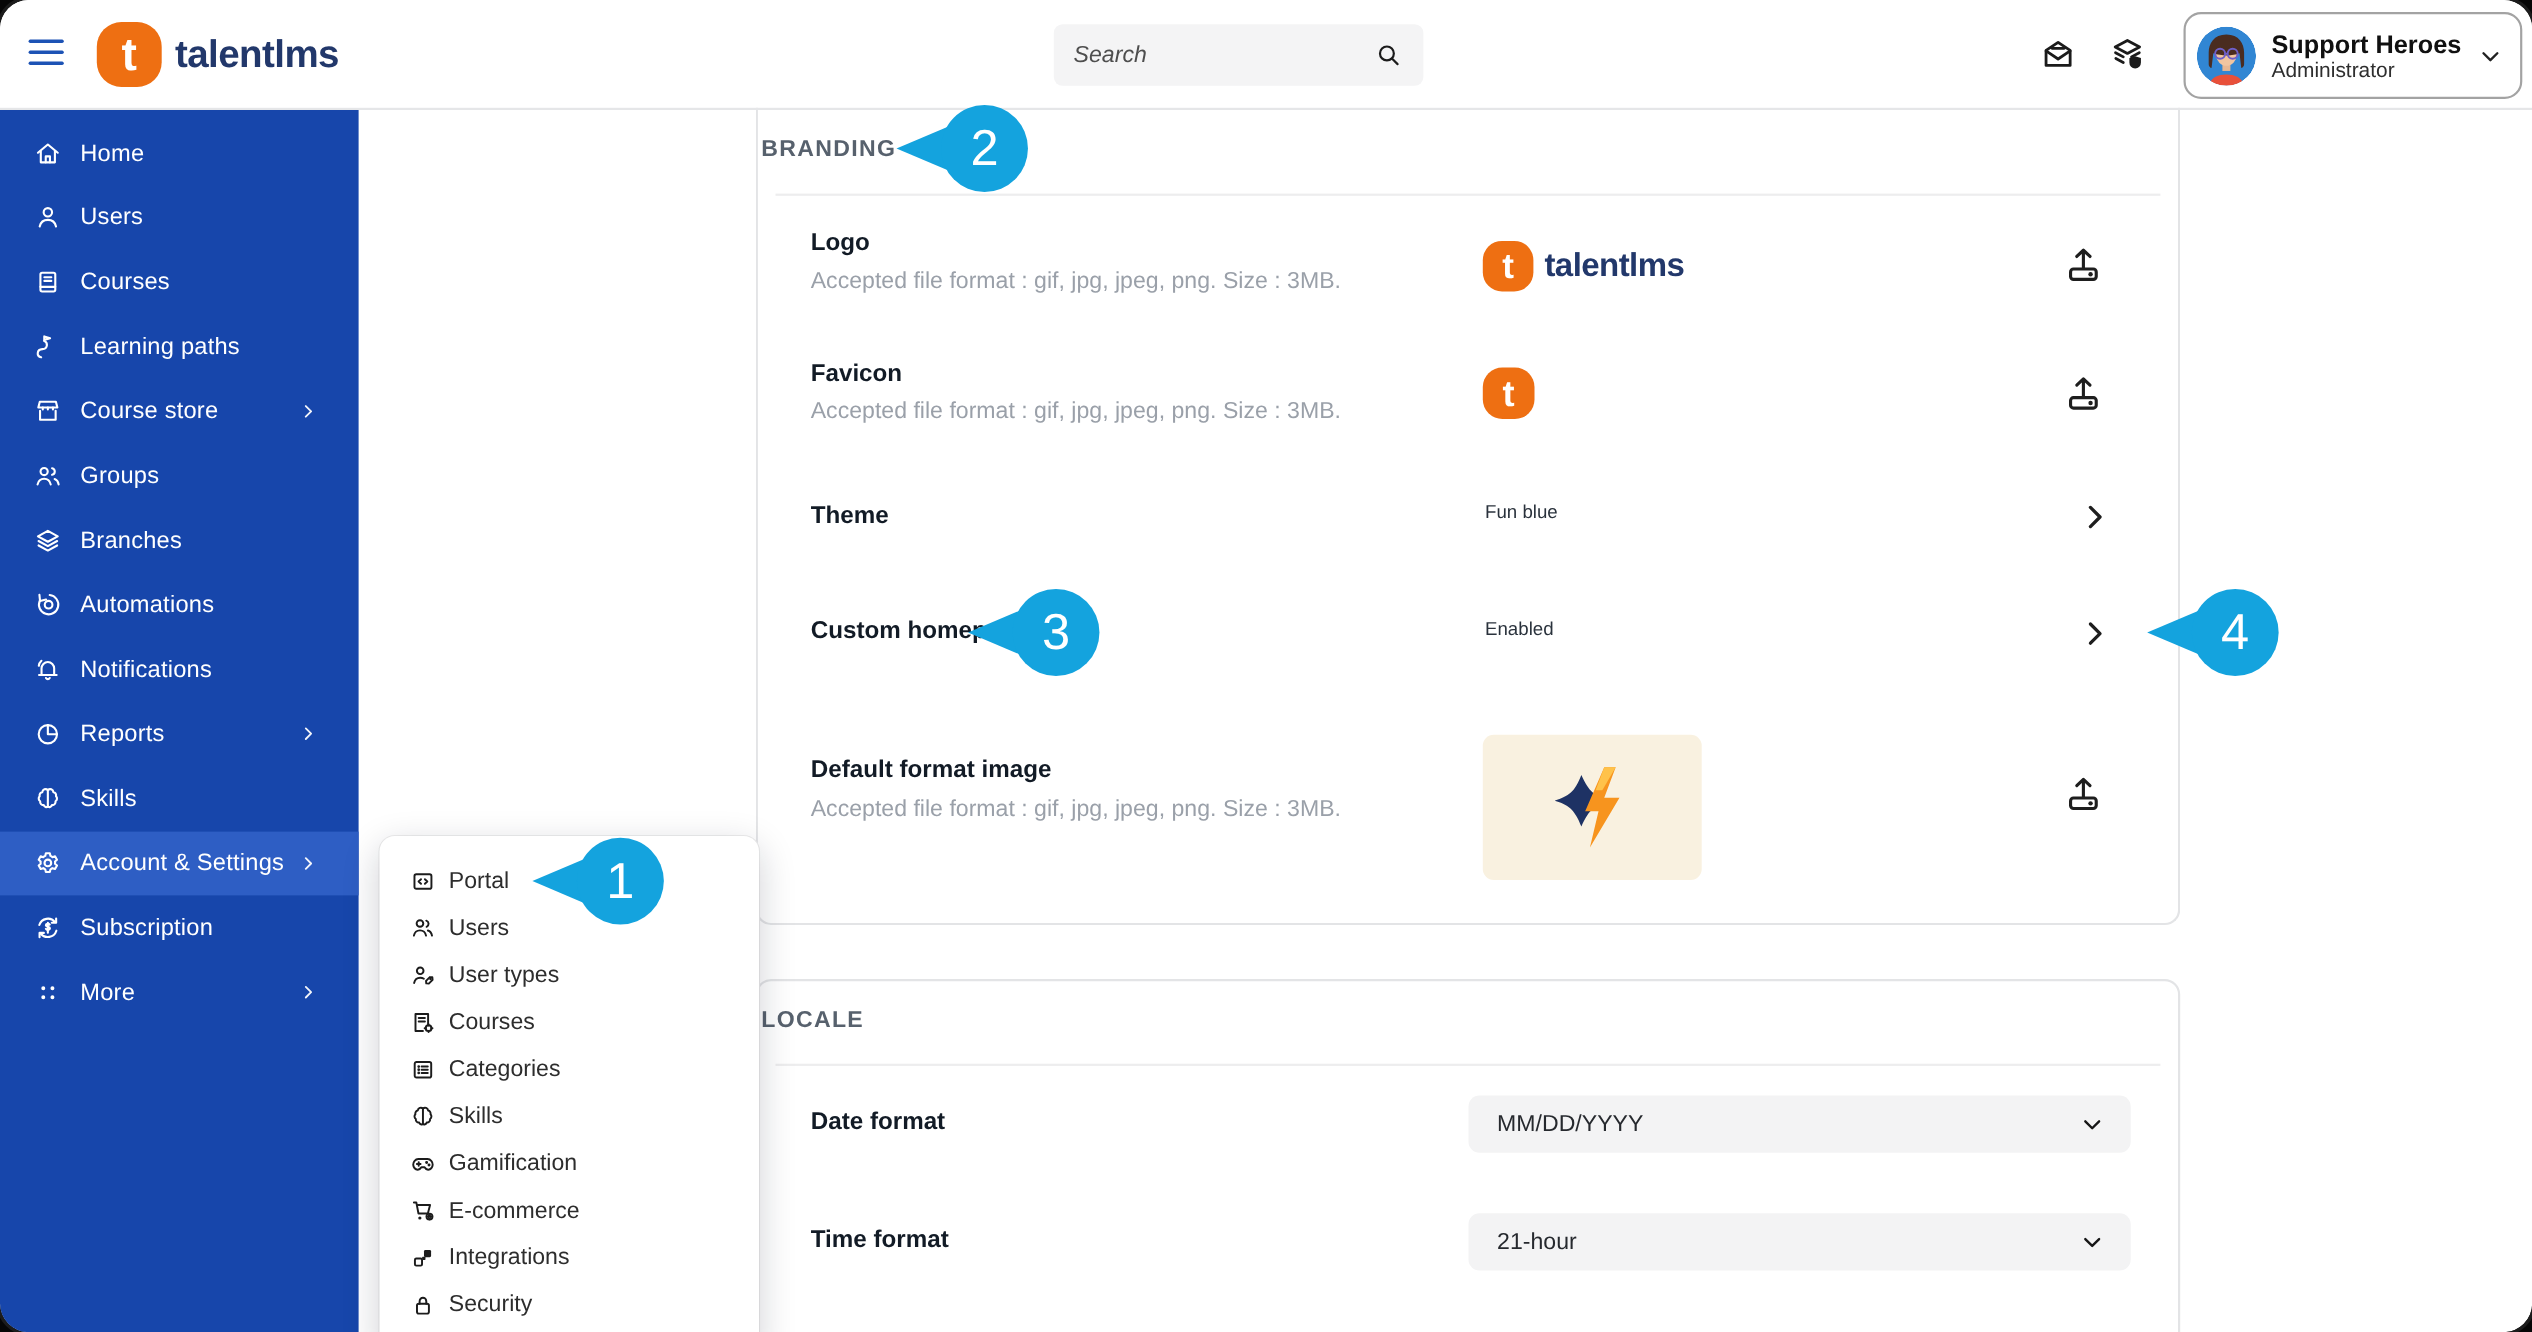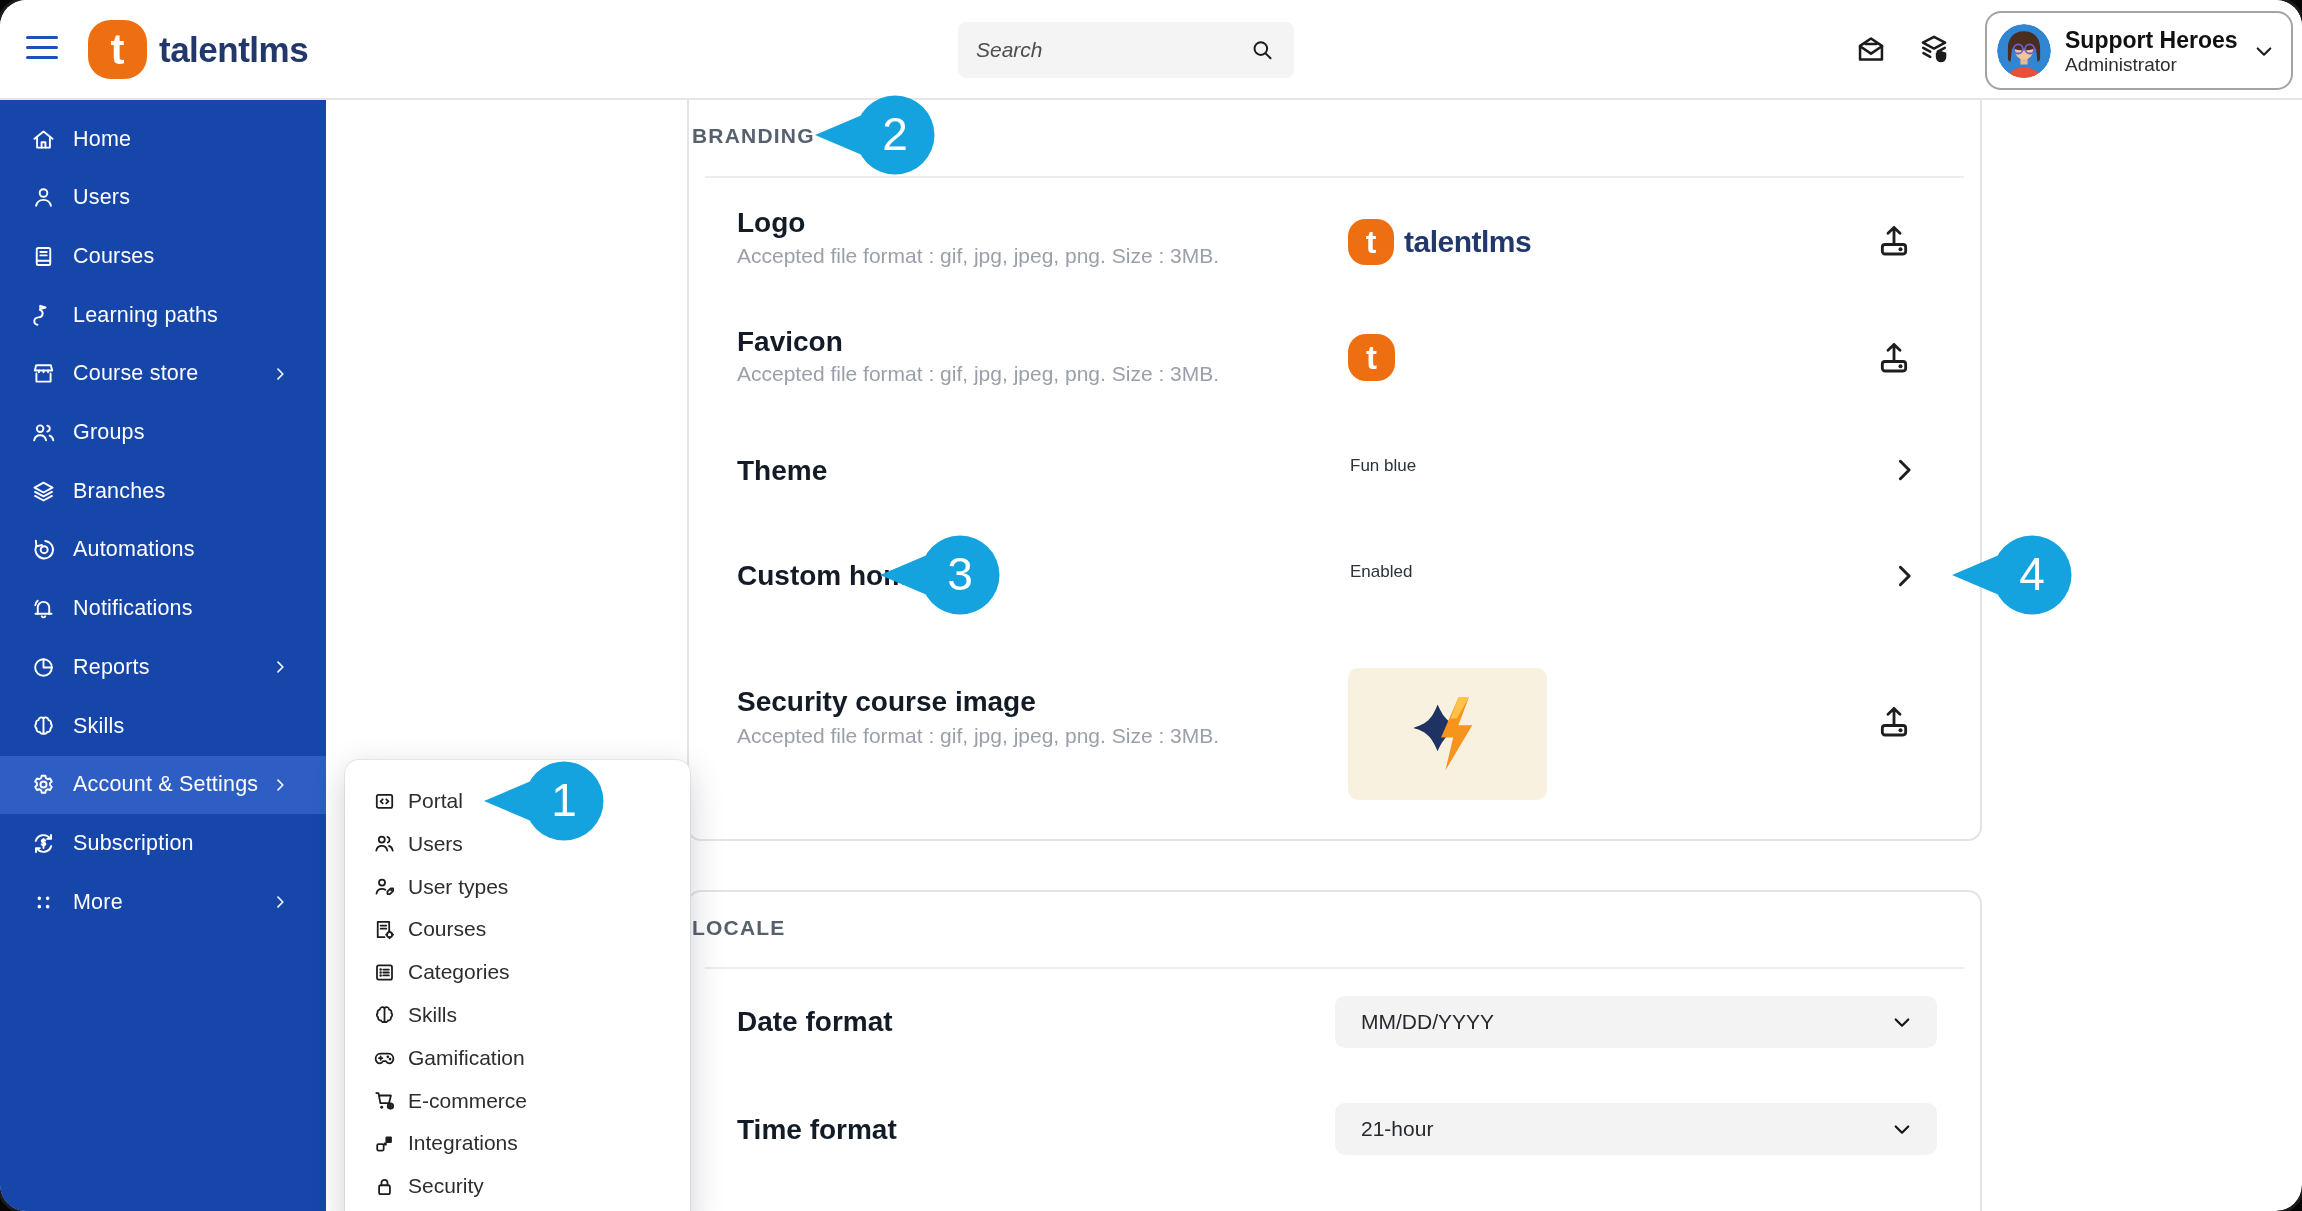--- a/index.html
+++ b/index.html
@@ -75,21 +75,21 @@
   .sub-item .icon svg { width:100%; height:100%; }
   .sub-item .lbl { margin-left:11px; font-size:21px; }
   
   .card { position:absolute; background:#fff; border:2px solid #e3e4e6; z-index:5; }
   #card-branding { left:687px; top:96px; width:1295px; height:745px; border-top:none; border-radius:0 0 14px 14px; }
   #card-locale { left:687px; top:890px; width:1295px; height:340px; border-radius:14px; }
   .section-title {
     position:absolute; font-size:21px; font-weight:600; letter-spacing:1.2px; color:#57616d; z-index:6;
   }
   .divider { position:absolute; height:2px; background:#ededee; z-index:6; }
-  .row-label { position:absolute; font-size:28px; font-weight:700; color:#121b26; z-index:6; }
+  .row-label { position:absolute; font-size:22px; font-weight:700; color:#121b26; z-index:6; }
   .row-desc { position:absolute; font-size:21px; color:#9aa0a9; z-index:6; }
   .row-value { position:absolute; font-size:17px; color:#2a323c; z-index:6; }
   .action-btn { position:absolute; width:40px; height:40px; color:#1e1e1e; cursor:pointer; z-index:6; }
   .action-btn svg { width:100%; height:100%; }
   .media { position:absolute; z-index:6; display:flex; align-items:center; gap:10px; }
   .media .squircle.logo-sq { width:46px; height:46px; font-size:32px; }
   .media .squircle.fav-sq { width:47px; height:47px; font-size:33px; }
   .media .wordmark-sm { font-size:30px; font-weight:800; color:var(--navy,#22386b); letter-spacing:-0.5px; }
   .course-tile {
     position:absolute; left:1348px; top:668px; width:199px; height:132px;
@@ -326,21 +326,21 @@
       <div class="row-label" style="left:737px;top:455px">Theme</div>
       <div class="row-value" style="left:1350px;top:456px">Fun blue</div>
       <span class="action-btn" style="left:1886px;top:452px;width:36px;height:36px"><svg viewBox="0 0 24 24" fill="none" stroke="currentColor" stroke-width="1.7" stroke-linecap="round" stroke-linejoin="round">
           <path stroke-width="2" d="m9.6 6.2 5.8 5.8-5.8 5.8"></path>
         </svg></span>
       <div class="row-label" style="left:737px;top:560px">Custom homepage</div>
       <div class="row-value" style="left:1350px;top:562px">Enabled</div>
       <span class="action-btn" style="left:1886px;top:558px;width:36px;height:36px"><svg viewBox="0 0 24 24" fill="none" stroke="currentColor" stroke-width="1.7" stroke-linecap="round" stroke-linejoin="round">
           <path stroke-width="2" d="m9.6 6.2 5.8 5.8-5.8 5.8"></path>
         </svg></span>
-      <div class="row-label" style="left:737px;top:686px">Security course image</div>
+      <div class="row-label" style="left:737px;top:686px">Default format image</div>
       <div class="row-desc" style="left:737px;top:724px">Accepted file format : gif, jpg, jpeg, png. Size : 3MB.</div>
       <div class="course-tile">
         <svg width="104" height="104" viewBox="0 0 120 120">
           <path d="M48 26 C56 44 62 48 78 53 C62 58 56 62 48 80 C41 62 34 57 20 53 C35 48 41 44 48 26 Z" fill="#1e3264"></path>
           <polygon points="72,18 52,64 66,64 57,102 88,50 72,50 84,18" fill="#f7941e"></polygon>
           <polygon points="72,18 63,42 70,42 84,18" fill="#ffc24a"></polygon>
         </svg>
       </div>
       <span class="action-btn" style="left:1874px;top:702px"><svg viewBox="0 0 24 24" fill="none" stroke="currentColor" stroke-width="1.7" stroke-linecap="round" stroke-linejoin="round">
           <path d="M12 13.8V3.9M8.4 7.3 12 3.9l3.6 3.4"></path>

